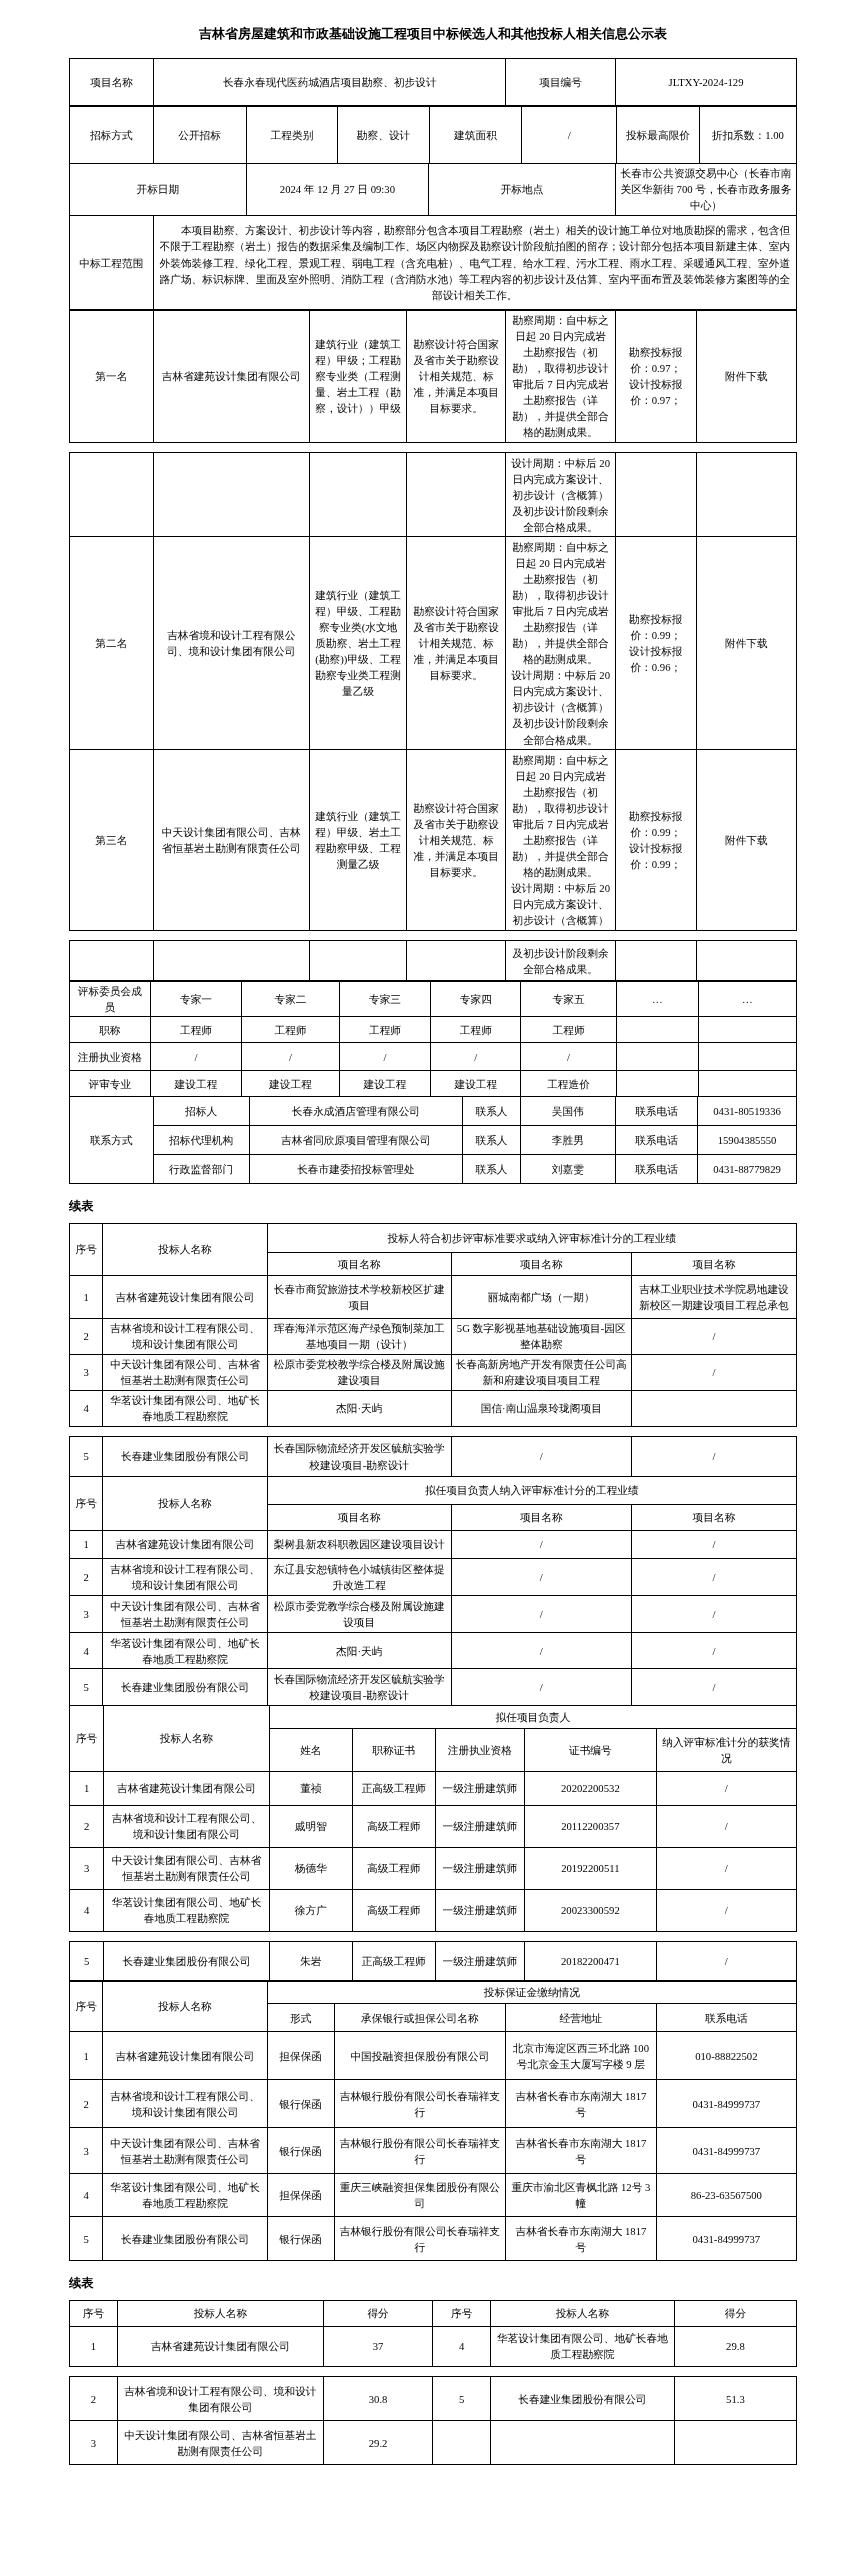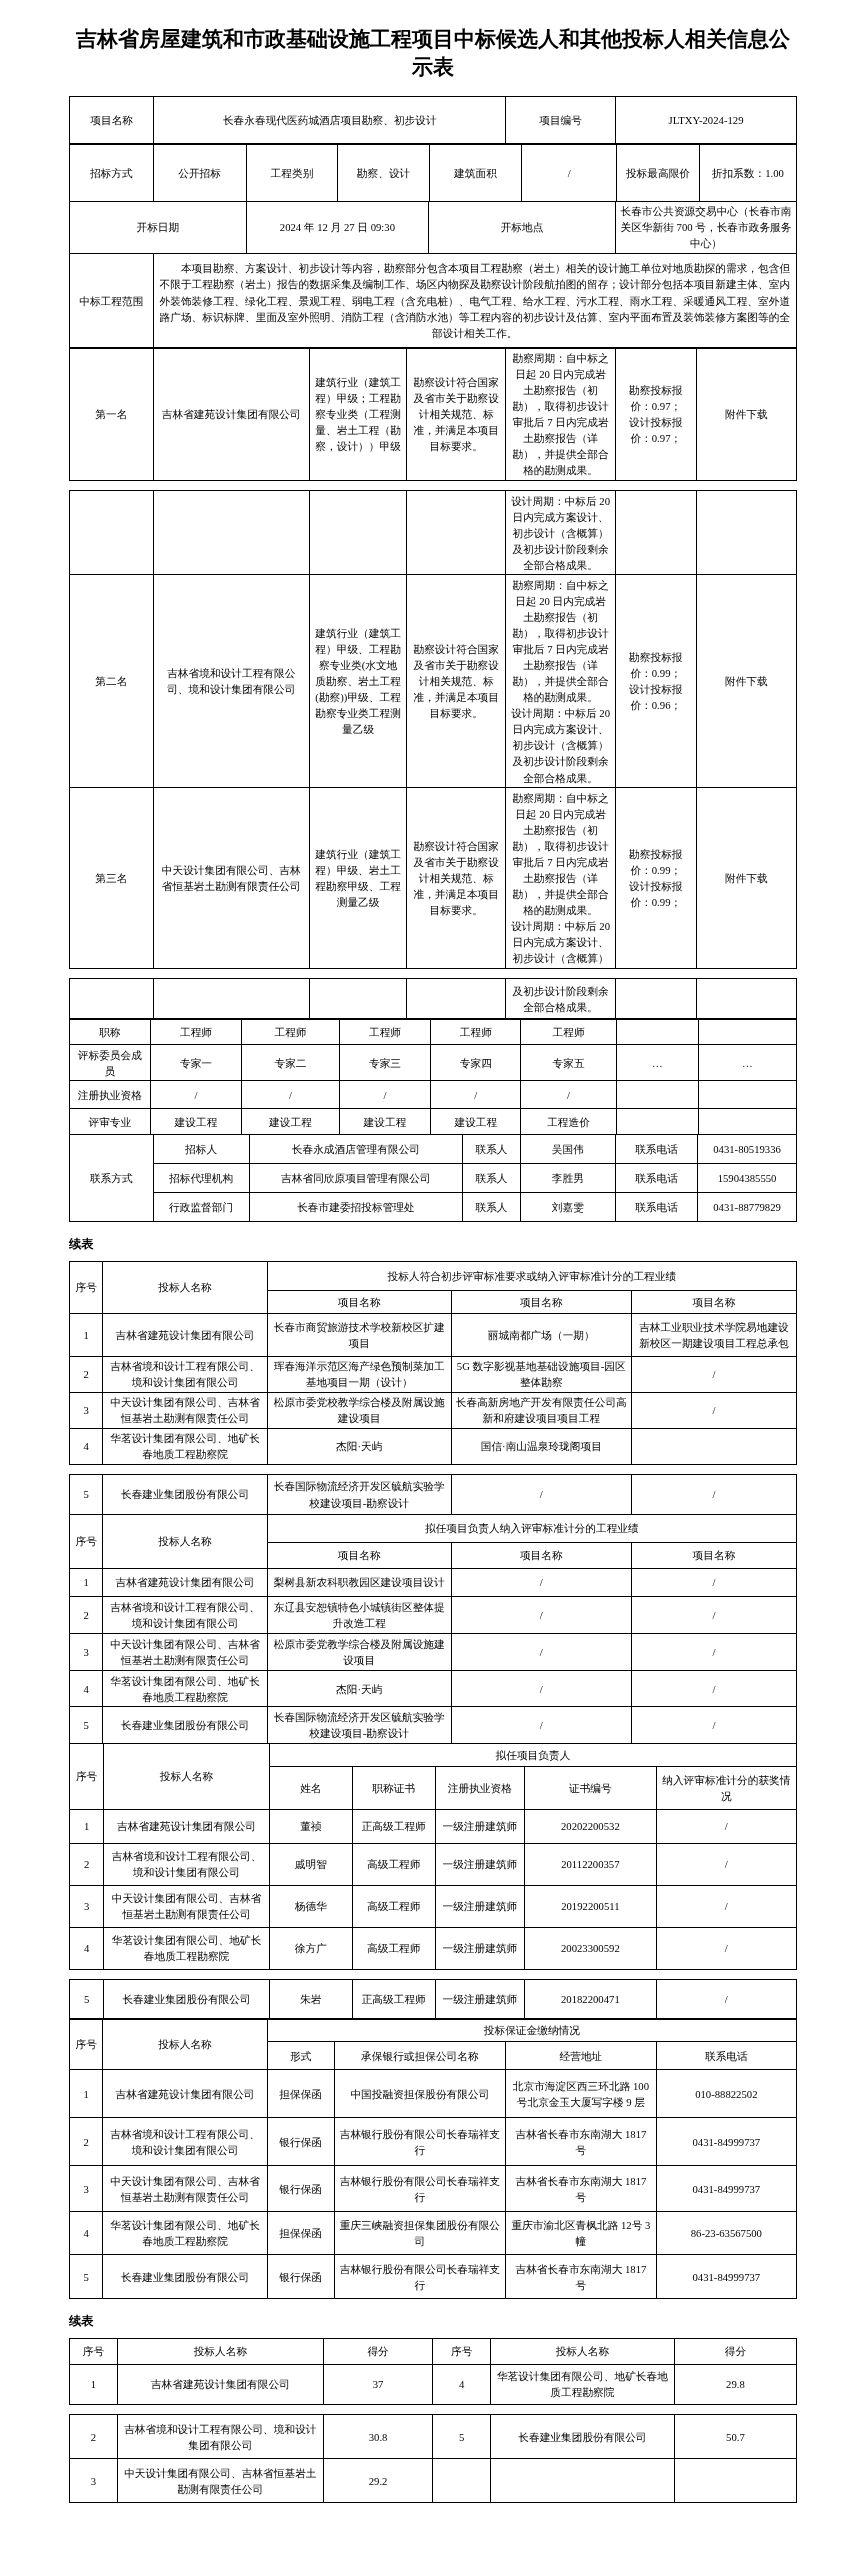--- a/index.html
+++ b/index.html
@@ -1,18 +1,18 @@
 <!DOCTYPE html>
 <html style="font-size:12.3px"><head>
 <meta charset="utf-8">
 <style>
   html,body{margin:0;padding:0;background:#ffffff;}
   body{width:860px;min-height:2576px;font-family:"Liberation Serif","DejaVu Serif",serif;color:#000;}
   .doc{width:728px;margin-left:69px;padding-top:20px;padding-bottom:46px;}
-  .title{font-size:21px;font-weight:bold;text-align:center;margin:4.6px 0 15.3px 0;}
+  .title{font-size:13px;font-weight:bold;text-align:center;margin:4.6px 0 15.3px 0;}
   table.tbl{width:100%;border-collapse:collapse;table-layout:fixed;border:1.5px solid #000;}
   table.tbl td{border:0.8px solid #000;font-size:10.7px;line-height:1.5;text-align:center;vertical-align:middle;padding:1.5px 3.8px;word-break:break-all;}
   .joined{margin-top:-1.5px;}
   .block{margin-bottom:9.2px;}
   .l{text-align:left;}
   .pre{white-space:pre-line;}
   .ind{text-indent:2em;margin-left:48px;}
   .cont-label{font-size:12.3px;font-weight:bold;margin:14px 0 7.7px 0;}
 </style>
 </head>
@@ -191,40 +191,40 @@
           <col style="width:11.1%">
           <col style="width:12.6%">
           <col style="width:13.4%">
           <col style="width:12.6%">
           <col style="width:12.4%">
           <col style="width:13.1%">
           <col style="width:11.3%">
           <col style="width:13.5%">
         </colgroup>
       <tbody>
-          <tr style="height:26px">
-        <td>职称</td>
-        <td>工程师</td>
-        <td>工程师</td>
-        <td>工程师</td>
-        <td>工程师</td>
-        <td>工程师</td>
-        <td></td>
-        <td></td>
-      </tr>
-      <tr style="height:29px">
+          <tr style="height:29px">
         <td>评标委员会成员</td>
         <td>专家一</td>
         <td>专家二</td>
         <td>专家三</td>
         <td>专家四</td>
         <td>专家五</td>
         <td>…</td>
         <td>…</td>
       </tr>
+      <tr style="height:26px">
+        <td>职称</td>
+        <td>工程师</td>
+        <td>工程师</td>
+        <td>工程师</td>
+        <td>工程师</td>
+        <td>工程师</td>
+        <td></td>
+        <td></td>
+      </tr>
       <tr style="height:28px">
         <td>注册执业资格</td>
         <td>/</td>
         <td>/</td>
         <td>/</td>
         <td>/</td>
         <td>/</td>
         <td></td>
         <td></td>
       </tr>
@@ -592,21 +592,21 @@
           <col style="width:25.3%">
           <col style="width:16.8%">
         </colgroup>
       <tbody>
           <tr style="height:44px">
         <td>2</td>
         <td>吉林省境和设计工程有限公司、境和设计集团有限公司</td>
         <td>30.8</td>
         <td>5</td>
         <td>长春建业集团股份有限公司</td>
-        <td>50.7</td>
+        <td>51.3</td>
       </tr>
       <tr style="height:44px">
         <td>3</td>
         <td>中天设计集团有限公司、吉林省恒基岩土勘测有限责任公司</td>
         <td>29.2</td>
         <td></td>
         <td></td>
         <td></td>
       </tr>
     </tbody>

